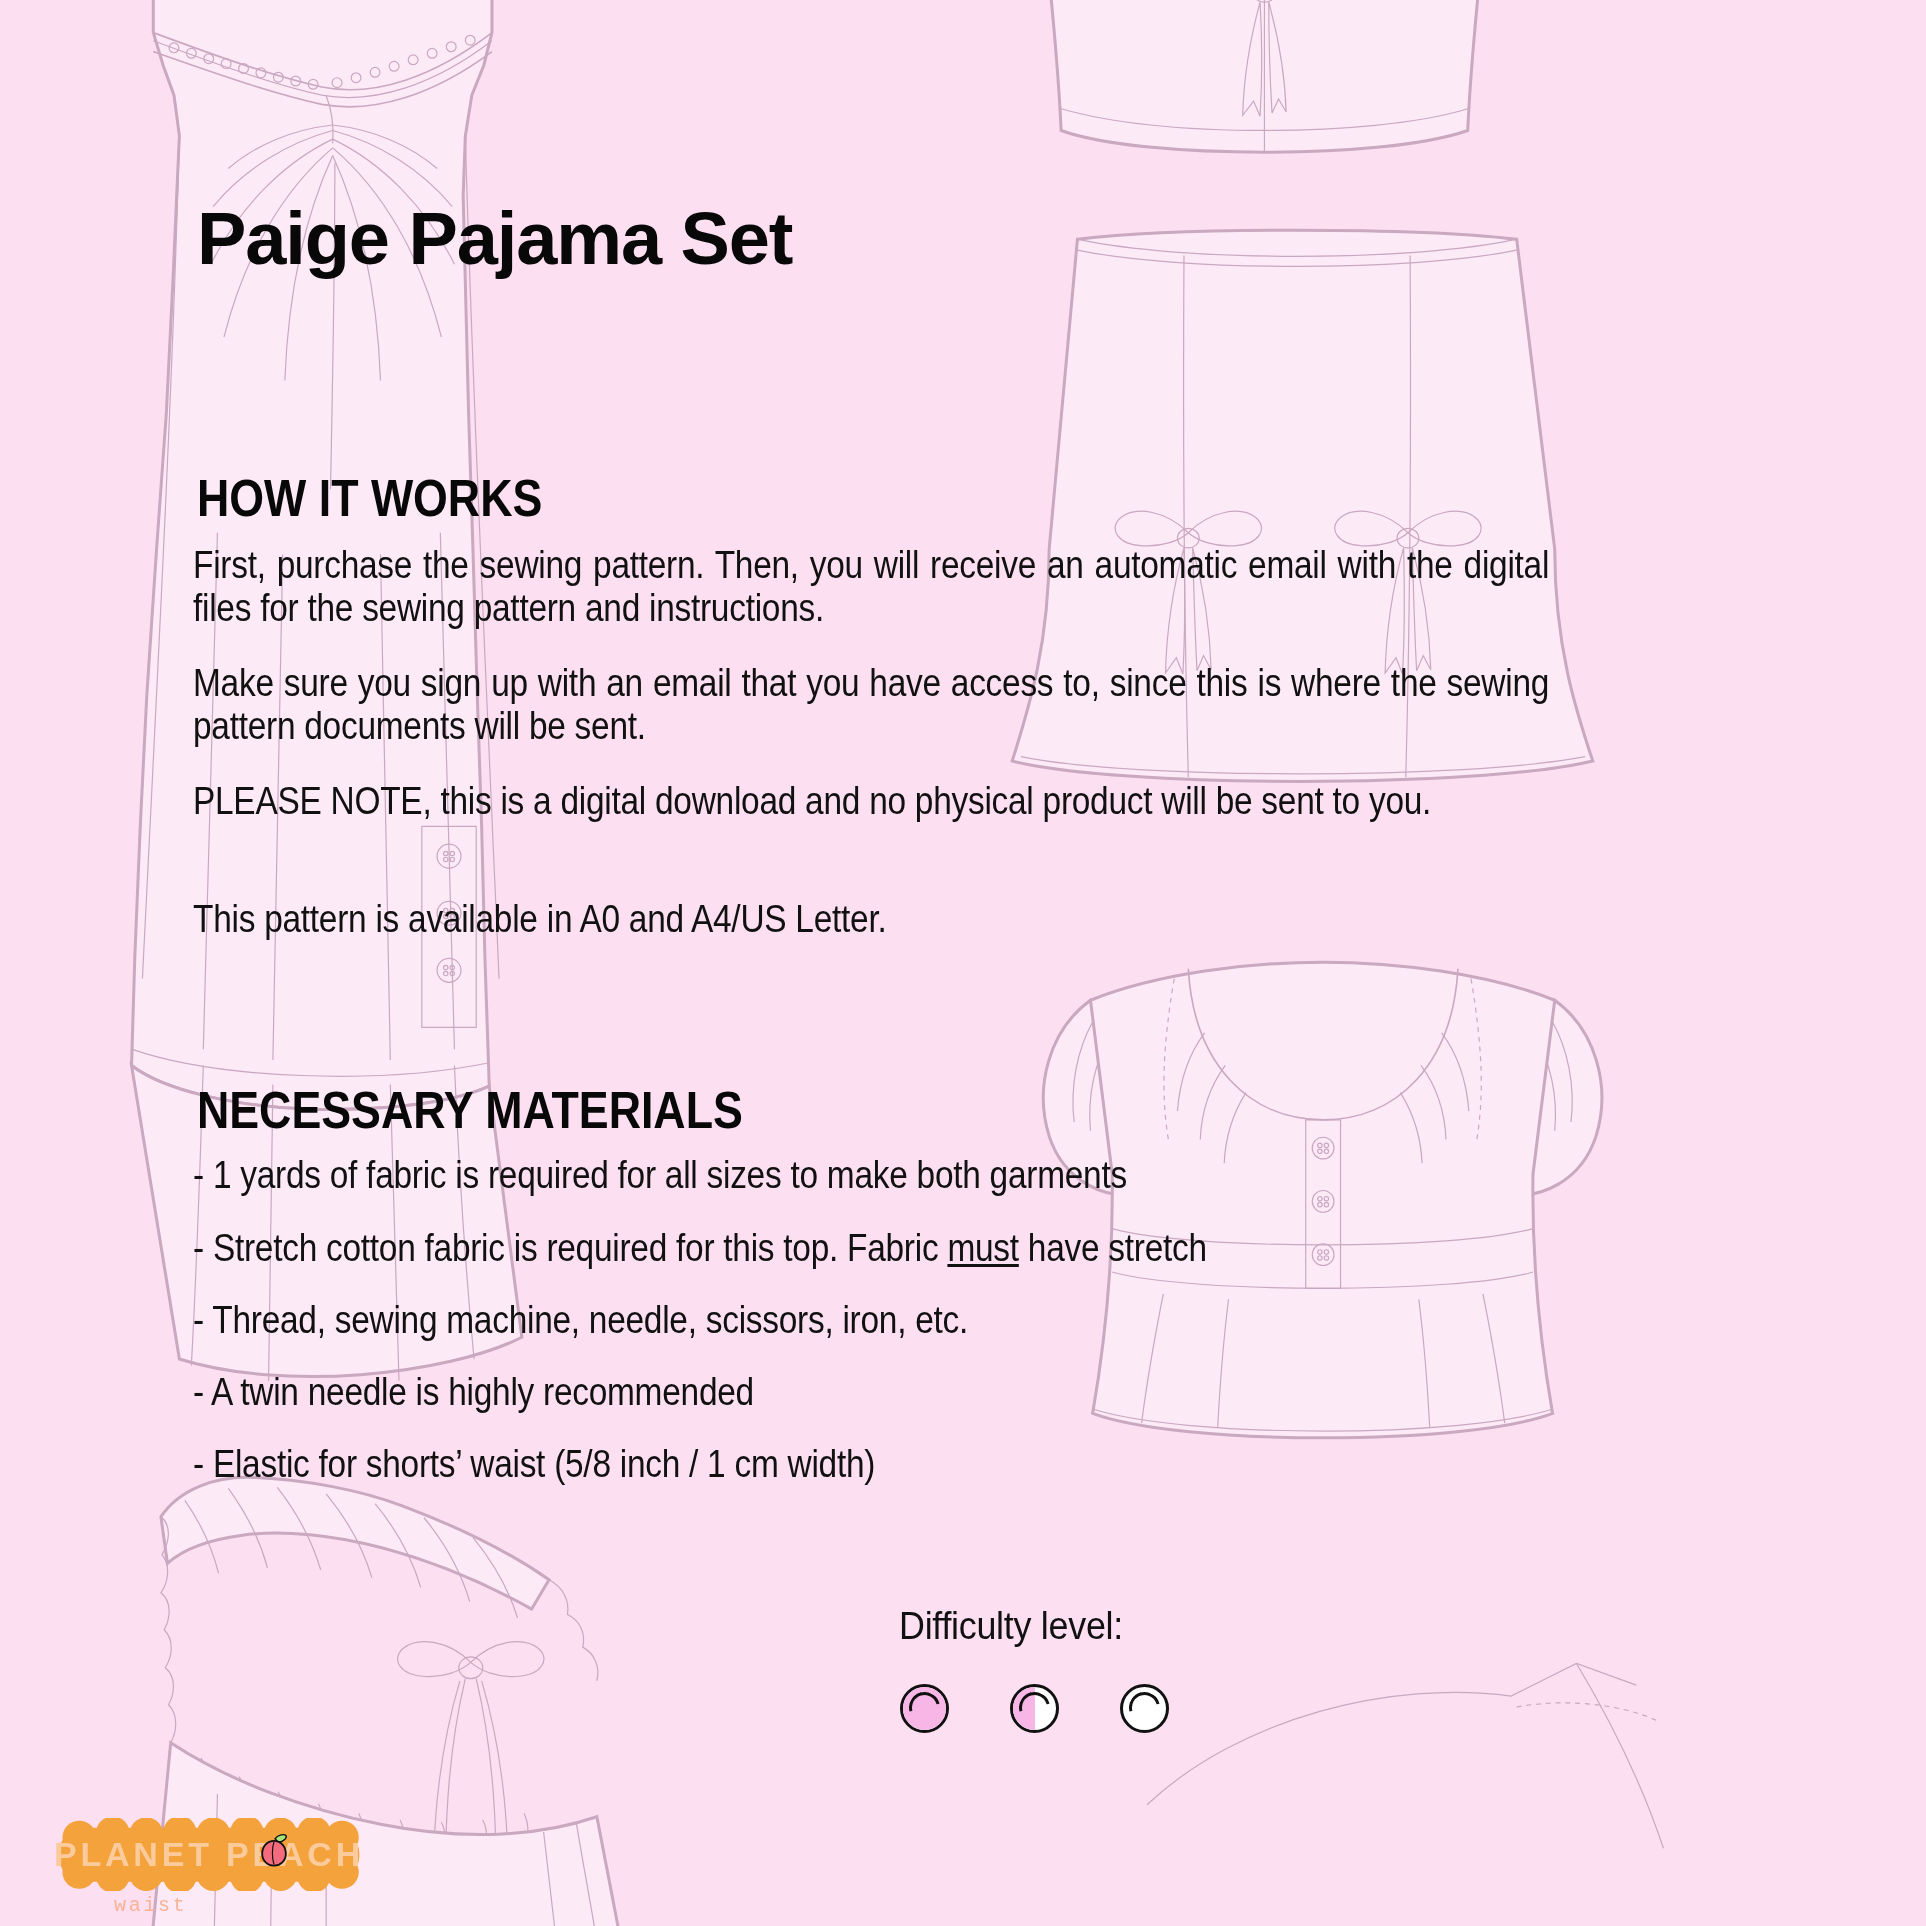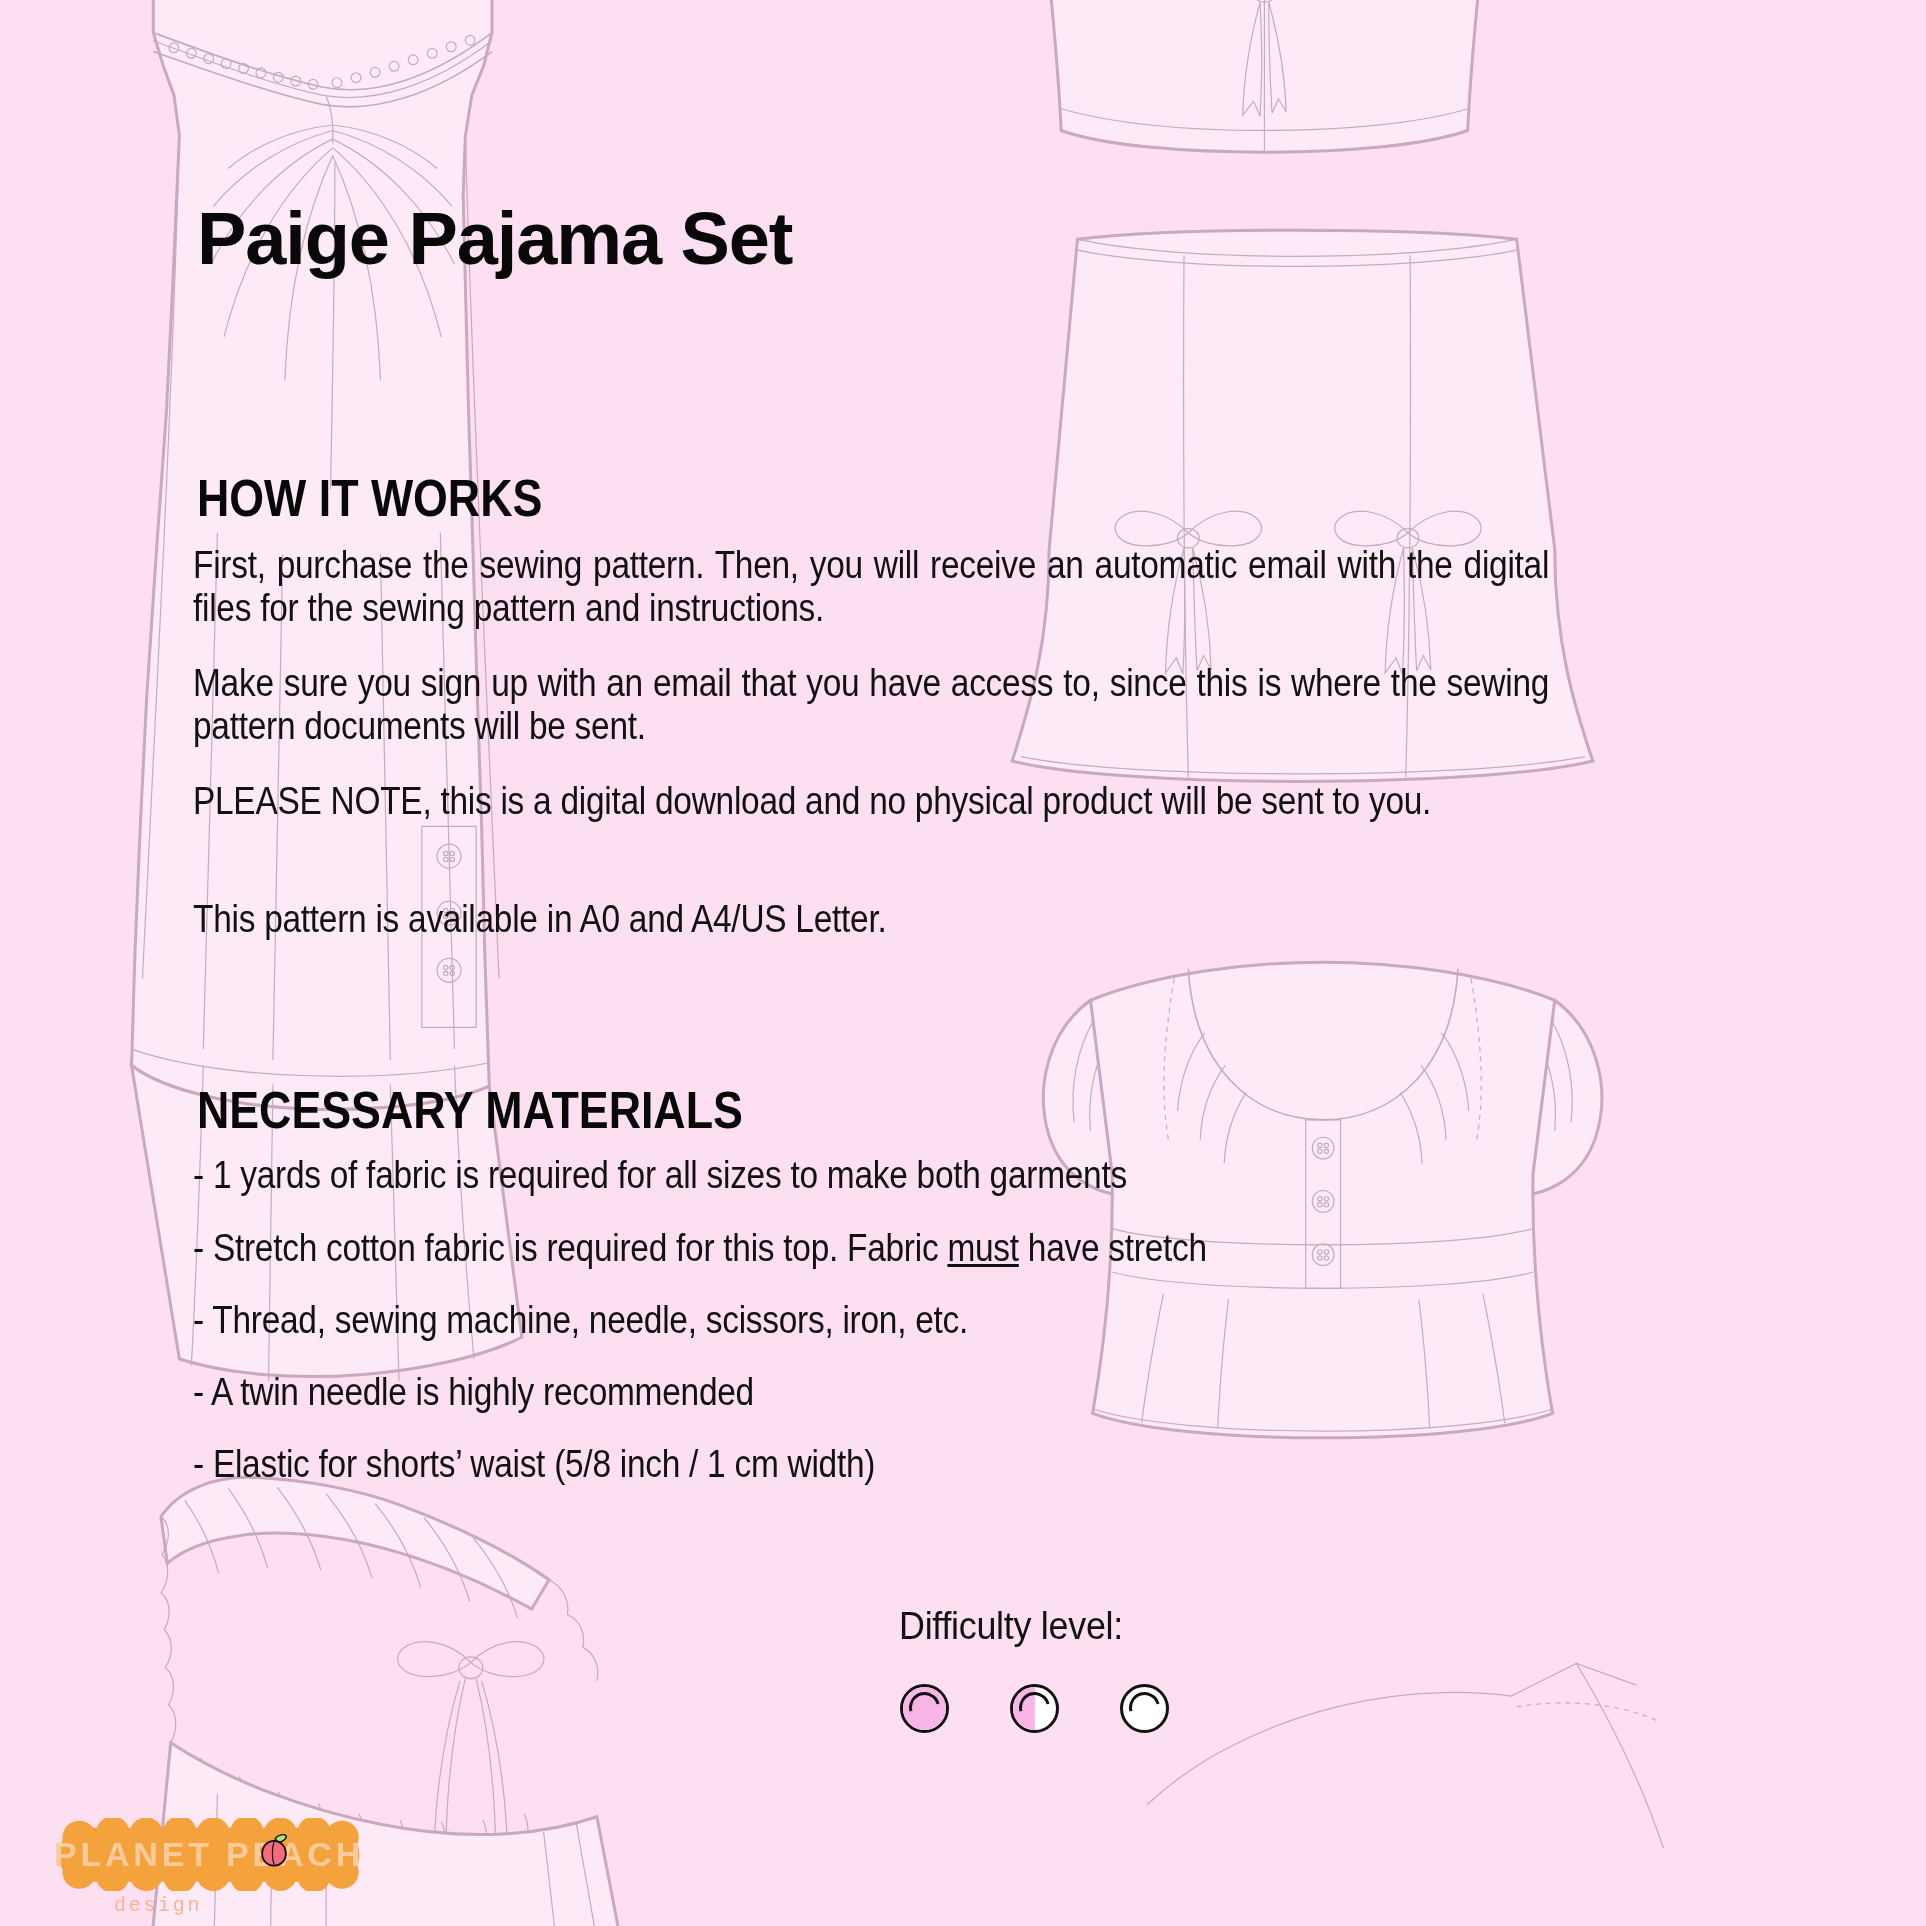--- a/index.html
+++ b/index.html
@@ -507,18 +507,18 @@
             <circle cx="546" cy="100" r="31"></circle>
           </g>
         </svg>
         <div id="logo-text">PLANET PEACH</div>
         <svg class="peach" viewBox="0 0 52 62">
           <path d="M28,10 C34,2 45,1 48,4 C51,8 44,16 34,17 Z" fill="#a9e37a" stroke="#111" stroke-width="2.6" stroke-linejoin="round"></path>
           <path d="M26,14 C13,14 4,25 4,38 C4,51 14,60 26,60 C38,60 48,51 48,38 C48,25 39,14 26,14 Z" fill="#f56b7e" stroke="#111" stroke-width="3.4"></path>
           <path d="M26,16 C22,28 22,46 26,58" fill="none" stroke="#111" stroke-width="2.2"></path>
         </svg>
       </div>
-      <div id="logo-sub">design</div>
+      <div id="logo-sub">waist</div>
     </div>
 
   </div>
 </div>
 
 
 </body></html>

